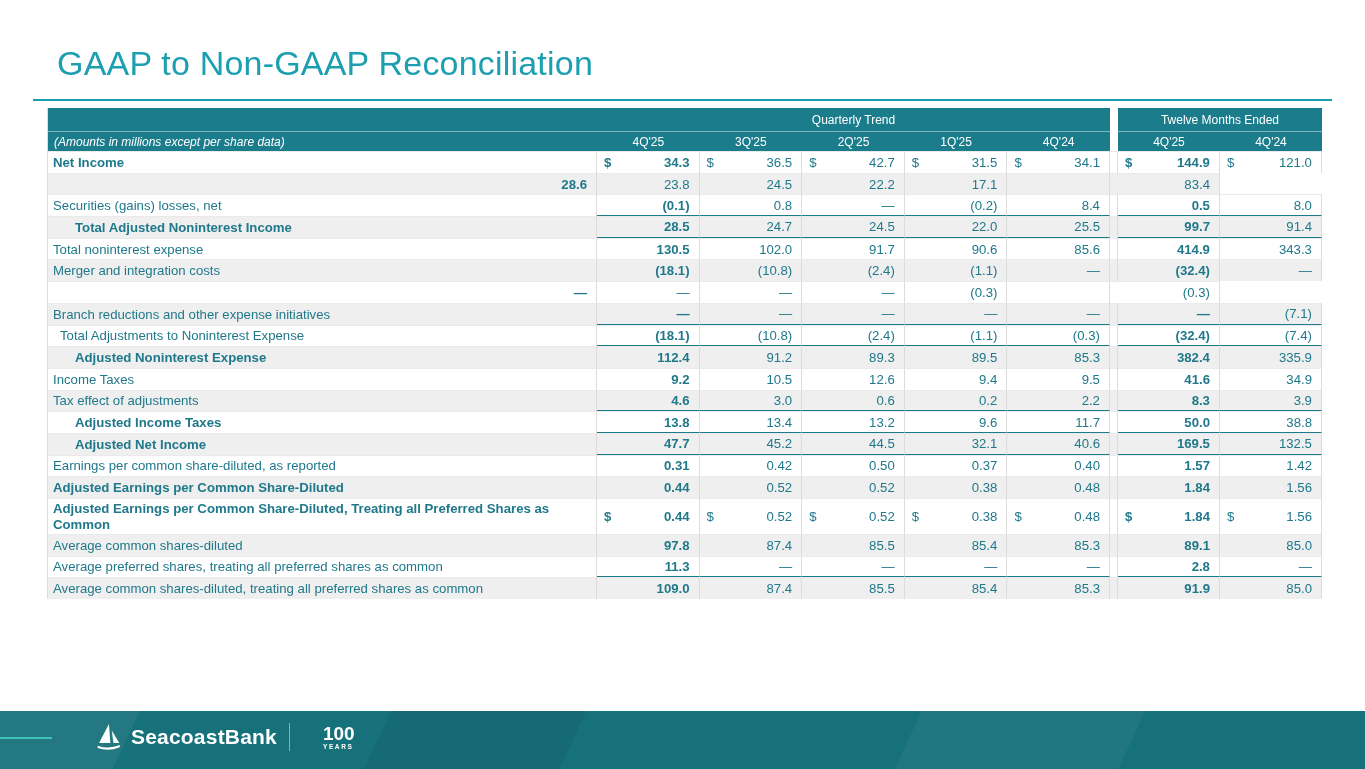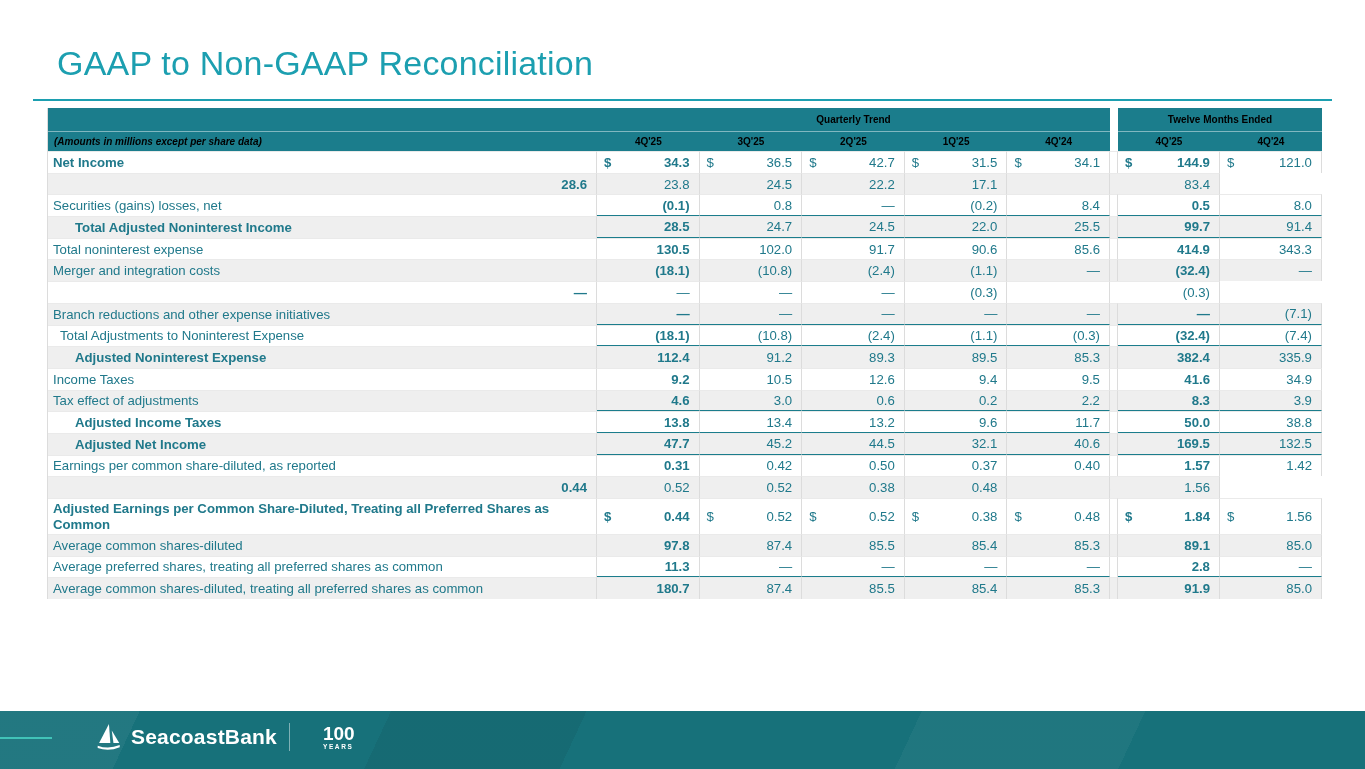--- a/index.html
+++ b/index.html
@@ -14,21 +14,21 @@
 
   
   .tbl{position:absolute;left:47px;top:108px;width:1275px;font-size:13.2px;
        border-left:1px solid #DCDCDC;}
   .trow{display:grid;grid-template-columns:549px 102.6px 102.6px 102.6px 102.6px 102.6px 8px 102px 102px;}
   .cell{display:flex;align-items:center;box-sizing:border-box;overflow:hidden;}
 
   
   .thead1{height:23px;}
   .thead2{height:20px;}
-  .hcell{background:var(--header-teal,#1B7D8C);color:#000000;font-weight:bold;font-size:10px;}
+  .hcell{background:var(--header-teal,#1B7D8C);color:#ffffff;font-weight:normal;font-size:12px;}
   .hgroup{justify-content:center;}
   .hgap{background:#fff;}
   .thead2 .hcell{border-top:1px solid rgba(255,255,255,0.45);}
   .note{font-style:italic;padding-left:6px;}
   .hq{justify-content:center;}
 
   
   .brow{height:21.7px;}
   .brow.tall{height:36px;}
   .brow .cell{border-right:1px solid #DCDCDC;border-top:1px solid #EAEAEA;
@@ -559,20 +559,21 @@
           <div class="cell num bold">
             <span class="cur"></span>
             <span class="val">1.57</span>
           </div>
           <div class="cell num">
             <span class="cur"></span>
             <span class="val">1.42</span>
           </div>
         </div>
         <div class="trow brow shade">
+          <div class="cell label ind0 bold">Adjusted Earnings per Common Share-Diluted</div>
           <div class="cell num bold">
             <span class="cur"></span>
             <span class="val">0.44</span>
           </div>
           <div class="cell num">
             <span class="cur"></span>
             <span class="val">0.52</span>
           </div>
           <div class="cell num">
             <span class="cur"></span>
@@ -689,21 +690,21 @@
           </div>
           <div class="cell num rule">
             <span class="cur"></span>
             <span class="val">—</span>
           </div>
         </div>
         <div class="trow brow shade">
           <div class="cell label ind0">Average common shares-diluted, treating all preferred shares as common</div>
           <div class="cell num bold">
             <span class="cur"></span>
-            <span class="val">180.7</span>
+            <span class="val">109.0</span>
           </div>
           <div class="cell num">
             <span class="cur"></span>
             <span class="val">87.4</span>
           </div>
           <div class="cell num">
             <span class="cur"></span>
             <span class="val">85.5</span>
           </div>
           <div class="cell num">

